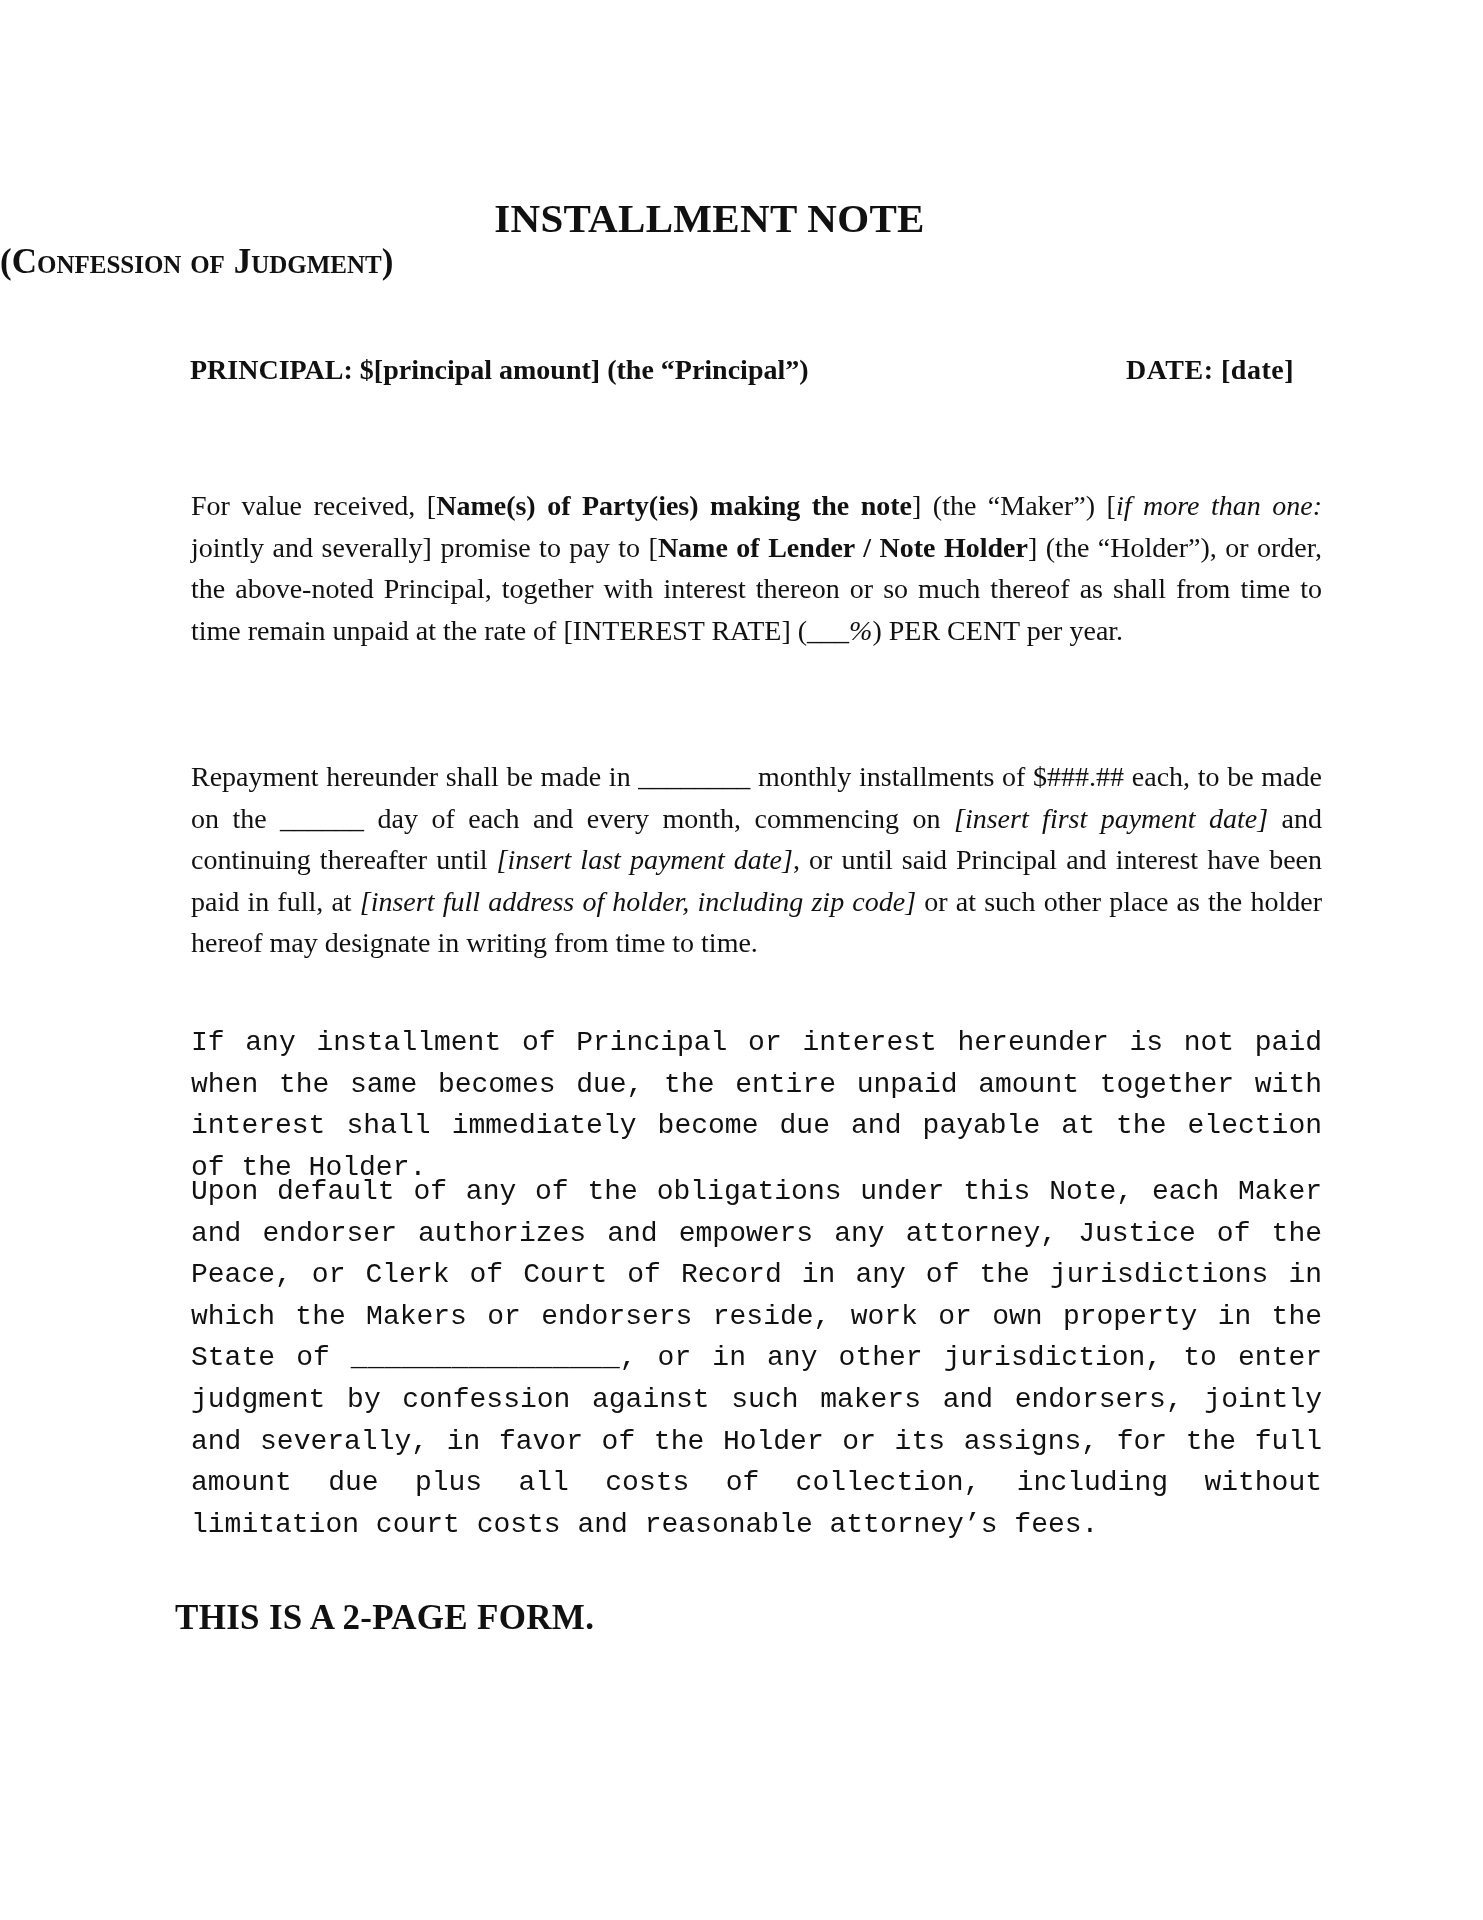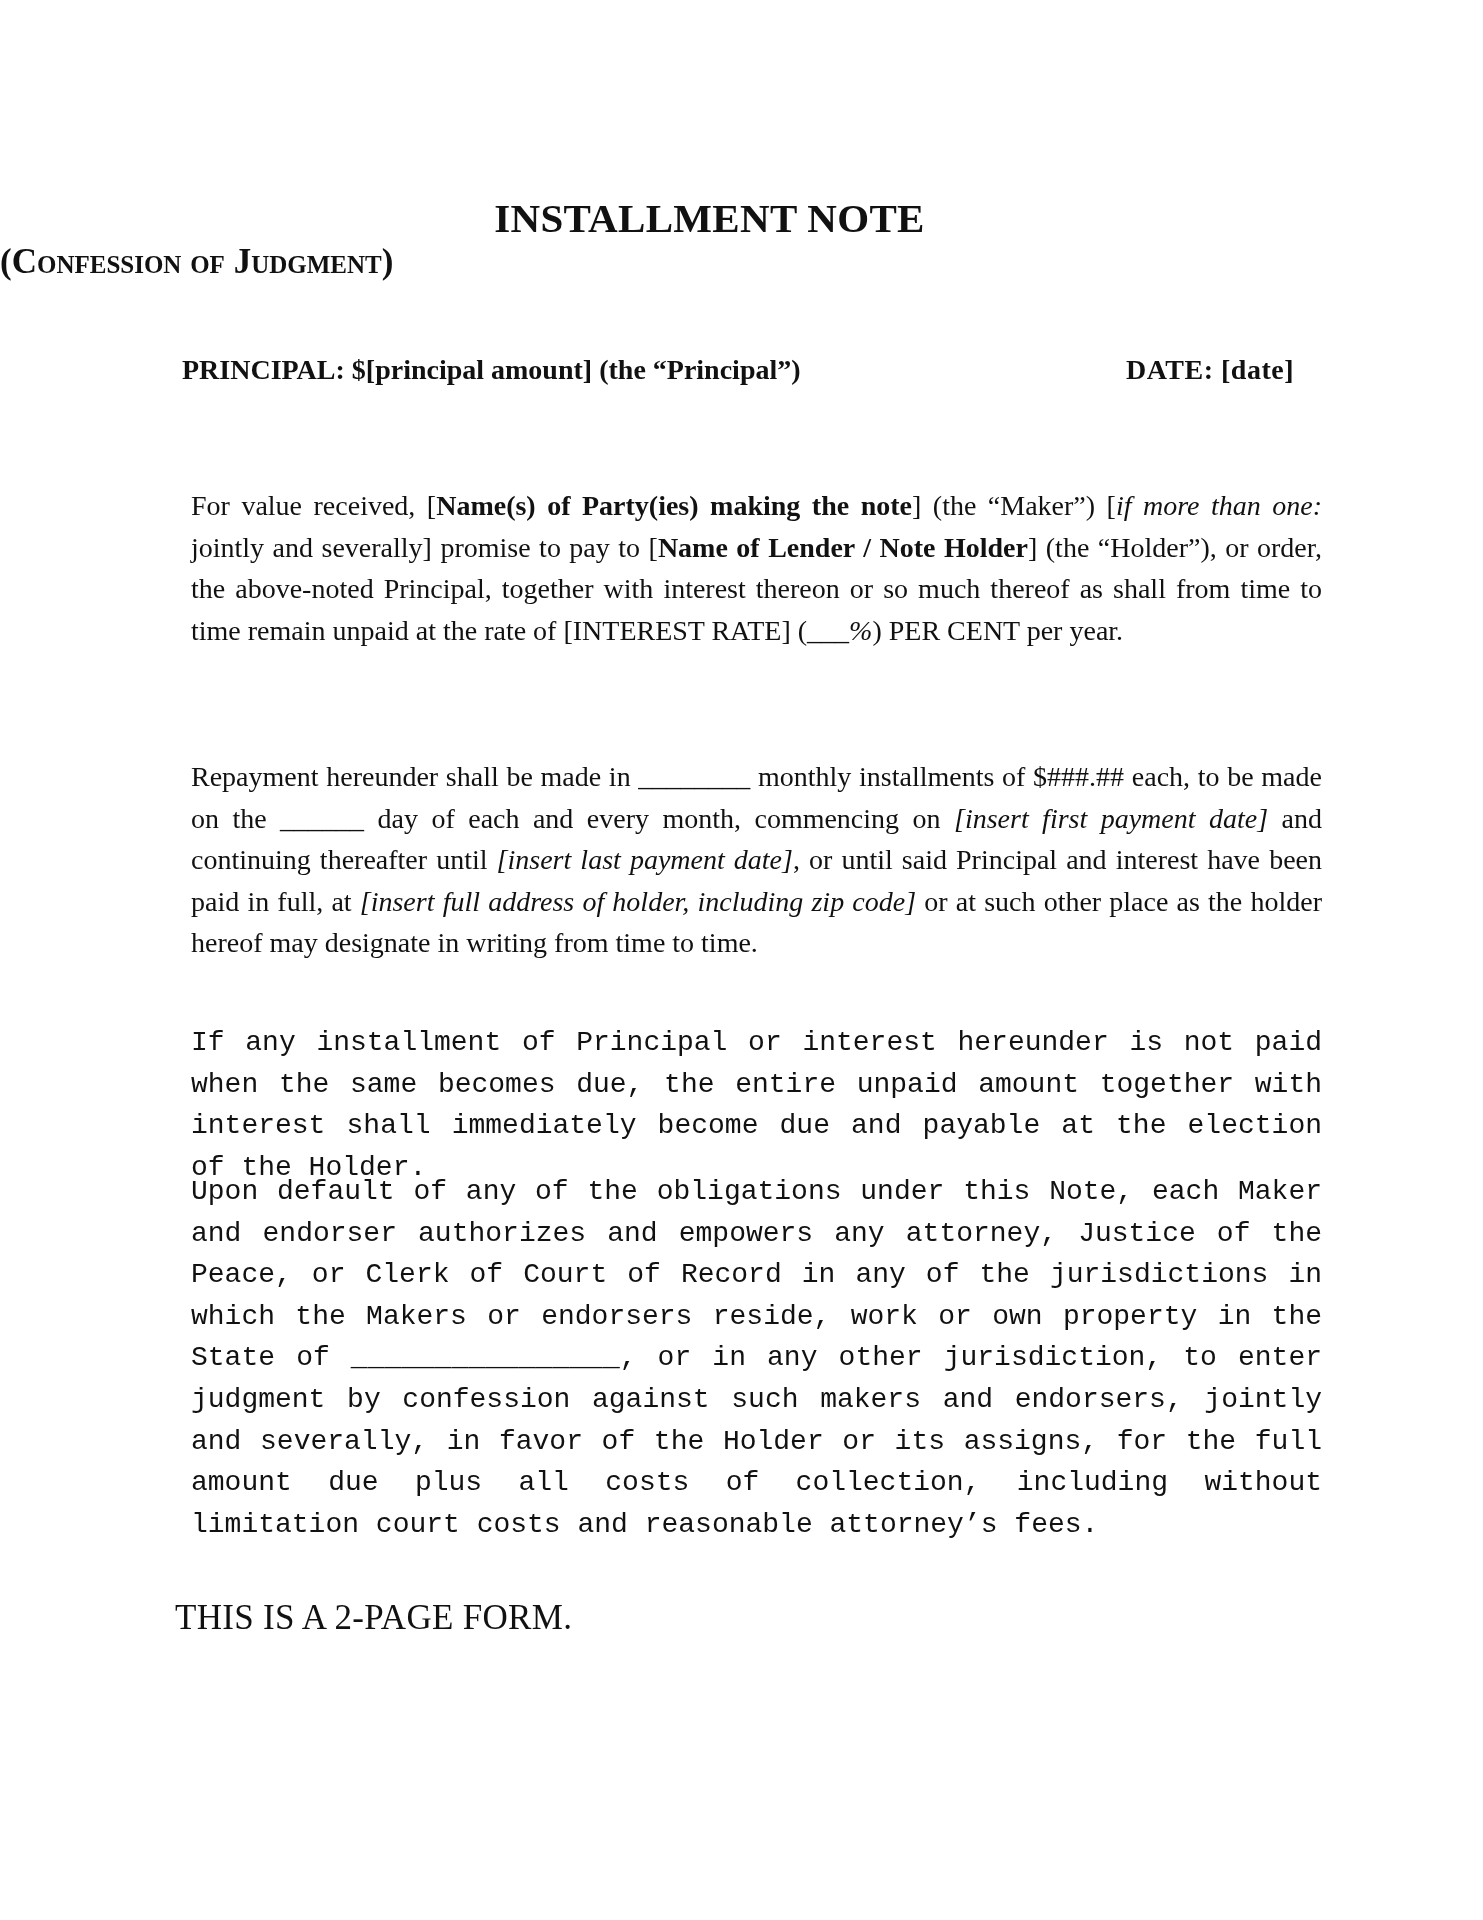--- a/index.html
+++ b/index.html
@@ -46,21 +46,21 @@
     position: absolute;
     left: 175px;
     width: 1131px;
     top: 352px;
     font-size: 28px;
     line-height: 36px;
     font-weight: bold;
   }
   .principal-left {
     position: absolute;
-    left: 7px; top: 0;
+    left: 15px; top: 0;
     white-space: nowrap;
   }
   .principal-right {
     position: absolute;
     right: 12px; top: 0;
     white-space: nowrap;
     letter-spacing: 0.5px;
     margin-left: 41px;
   }
   .para {
@@ -78,21 +78,21 @@
   #p4 { top: 1155px; font-family: Liberation Mono, monospace; }
   .b { font-weight: bold; }
   .i { font-style: italic; }
   .blank { white-space: pre; }
   .footer-note {
     position: absolute;
     left: 175px;
     top: 1598px;
     font-size: 35px;
     line-height: 40px;
-    font-weight: normal;
+    font-weight: bold;
     letter-spacing: 0.3px;
   }
 </style>
 </head>
 <body>
 
 <div class="page">
 
   <div class="title">INSTALLMENT NOTE</div>
   <div class="subtitle">(Confession of Judgment)</div>

